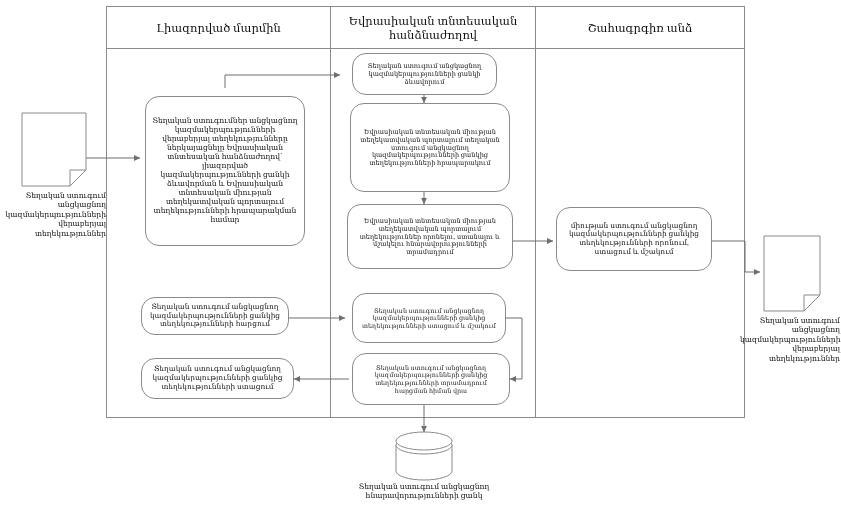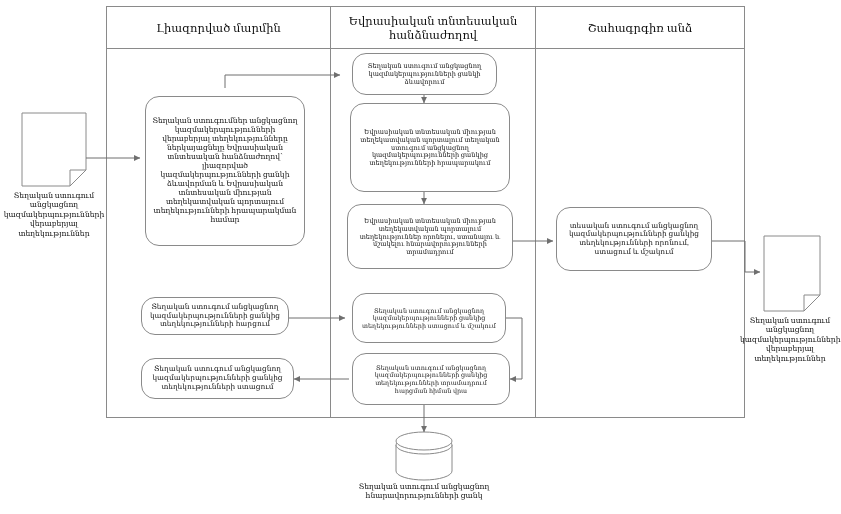--- a/index.html
+++ b/index.html
@@ -48,21 +48,21 @@
     position: absolute;
     display: flex;
     align-items: center;
     justify-content: center;
     text-align: center;
     font-size: 11.5px;
     color: #111;
   }
   .doc-label {
     position: absolute;
-    text-align: center;
+    text-align: right;
     font-size: 7.6px;
     line-height: 1.25;
     color: #111;
   }
   .db-label {
     position: absolute;
     text-align: center;
     font-size: 7.6px;
     line-height: 1.25;
     color: #111;
@@ -155,21 +155,21 @@
 
   <div class="node rounded n-mid" style="left:350px; top:103px; width:160px; height:89px;">
     <span>Եվրասիական տնտեսական միության տեղեկատվական պորտալում տեղական ստուգում անցկացնող կազմակերպությունների ցանկից տեղեկությունների հրապարակում</span>
   </div>
 
   <div class="node rounded n-mid" style="left:347px; top:204px; width:166px; height:65px;">
     <span>Եվրասիական տնտեսական միության տեղեկատվական պորտալում տեղեկություններ որոնելու, ստանալու և մշակելու հնարավորությունների տրամադրում</span>
   </div>
 
   <div class="node rounded n-right" style="left:556px; top:207px; width:156px; height:64px;">
-    <span>տեսական ստուգում անցկացնող կազմակերպությունների ցանկից տեղեկությունների որոնում, ստացում և մշակում</span>
+    <span>միության ստուգում անցկացնող կազմակերպությունների ցանկից տեղեկությունների որոնում, ստացում և մշակում</span>
   </div>
 
   <div class="node rounded n-left2" style="left:141px; top:297px; width:148px; height:38px;">
     <span>Տեղական ստուգում անցկացնող կազմակերպությունների ցանկից տեղեկությունների հարցում</span>
   </div>
 
   <div class="node rounded n-left2" style="left:141px; top:358px; width:153px; height:41px;">
     <span>Տեղական ստուգում անցկացնող կազմակերպությունների ցանկից տեղեկությունների ստացում</span>
   </div>
 

